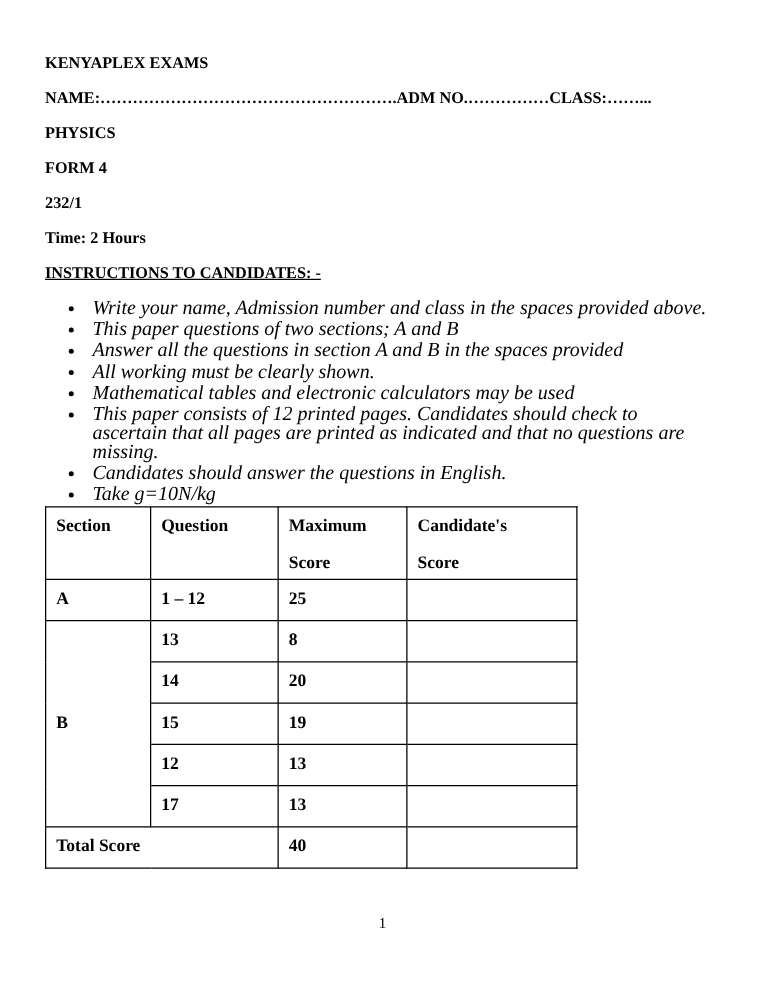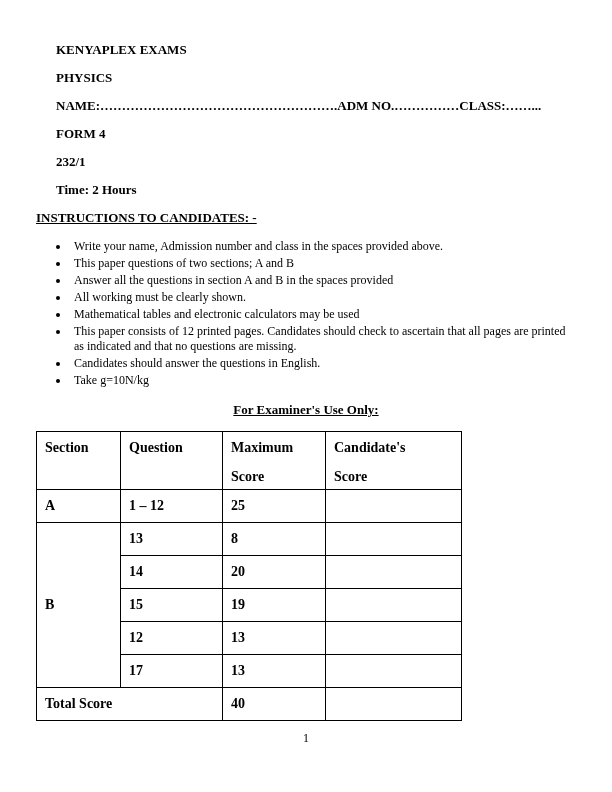--- a/index.html
+++ b/index.html
@@ -16,37 +16,37 @@
     inset: 0;
     padding: 42px 36px 0 36px;
     background: #fff;
   }
   .hline {
     font-weight: bold;
     font-size: 13px;
     line-height: 15px;
     margin-bottom: 13px;
     white-space: nowrap;
-    margin-left: 20px;
   }
   .instructions-title {
     text-align: left;
     font-weight: bold;
     font-size: 13px;
     text-decoration: underline;
     margin-top: 12px;
     margin-bottom: 13px;
   }
   ul.instructions {
     list-style-type: disc;
     padding-left: 34px;
     margin-right: 6px;
   }
   ul.instructions li {
-    font-size: 12px;
+    font-style: italic;
+    font-size: 16px;
     line-height: 15px;
     margin-bottom: 2px;
     padding-left: 4px;
   }
   .examiner-title {
     text-align: center;
     font-weight: bold;
     font-size: 13px;
     text-decoration: underline;
     margin-top: 14px;
@@ -92,40 +92,39 @@
     text-align: center;
     font-size: 12px;
   }
 </style>
 </head>
 <body>
 
 <div class="page">
 
   <p class="hline">KENYAPLEX EXAMS</p>
+  <p class="hline">NAME:……………………………………………….ADM NO.……………CLASS:……...</p>
   <p class="hline">PHYSICS</p>
-  <p class="hline">NAME:……………………………………………….ADM NO.……………CLASS:……...</p>
   <p class="hline">FORM 4</p>
   <p class="hline">232/1</p>
   <p class="hline">Time: 2 Hours</p>
 
   <p class="instructions-title">INSTRUCTIONS TO CANDIDATES: -</p>
 
   <ul class="instructions">
     <li>Write your name, Admission number and class in the spaces provided above.</li>
     <li>This paper questions of two sections; A and B</li>
     <li>Answer all the questions in section A and B in the spaces provided</li>
     <li>All working must be clearly shown.</li>
     <li>Mathematical tables and electronic calculators may be used</li>
     <li>This paper consists of 12 printed pages. Candidates should check to ascertain that all pages are printed as indicated and that no questions are missing.</li>
     <li>Candidates should answer the questions in English.</li>
     <li>Take g=10N/kg</li>
   </ul>
 
-  <p class="examiner-title">For Examiner's Use Only:</p>
 
   <table class="examiner-table">
     <colgroup>
       <col class="c-section">
       <col class="c-question">
       <col class="c-max">
       <col class="c-candidate">
     </colgroup>
     <tbody>
       <tr>

